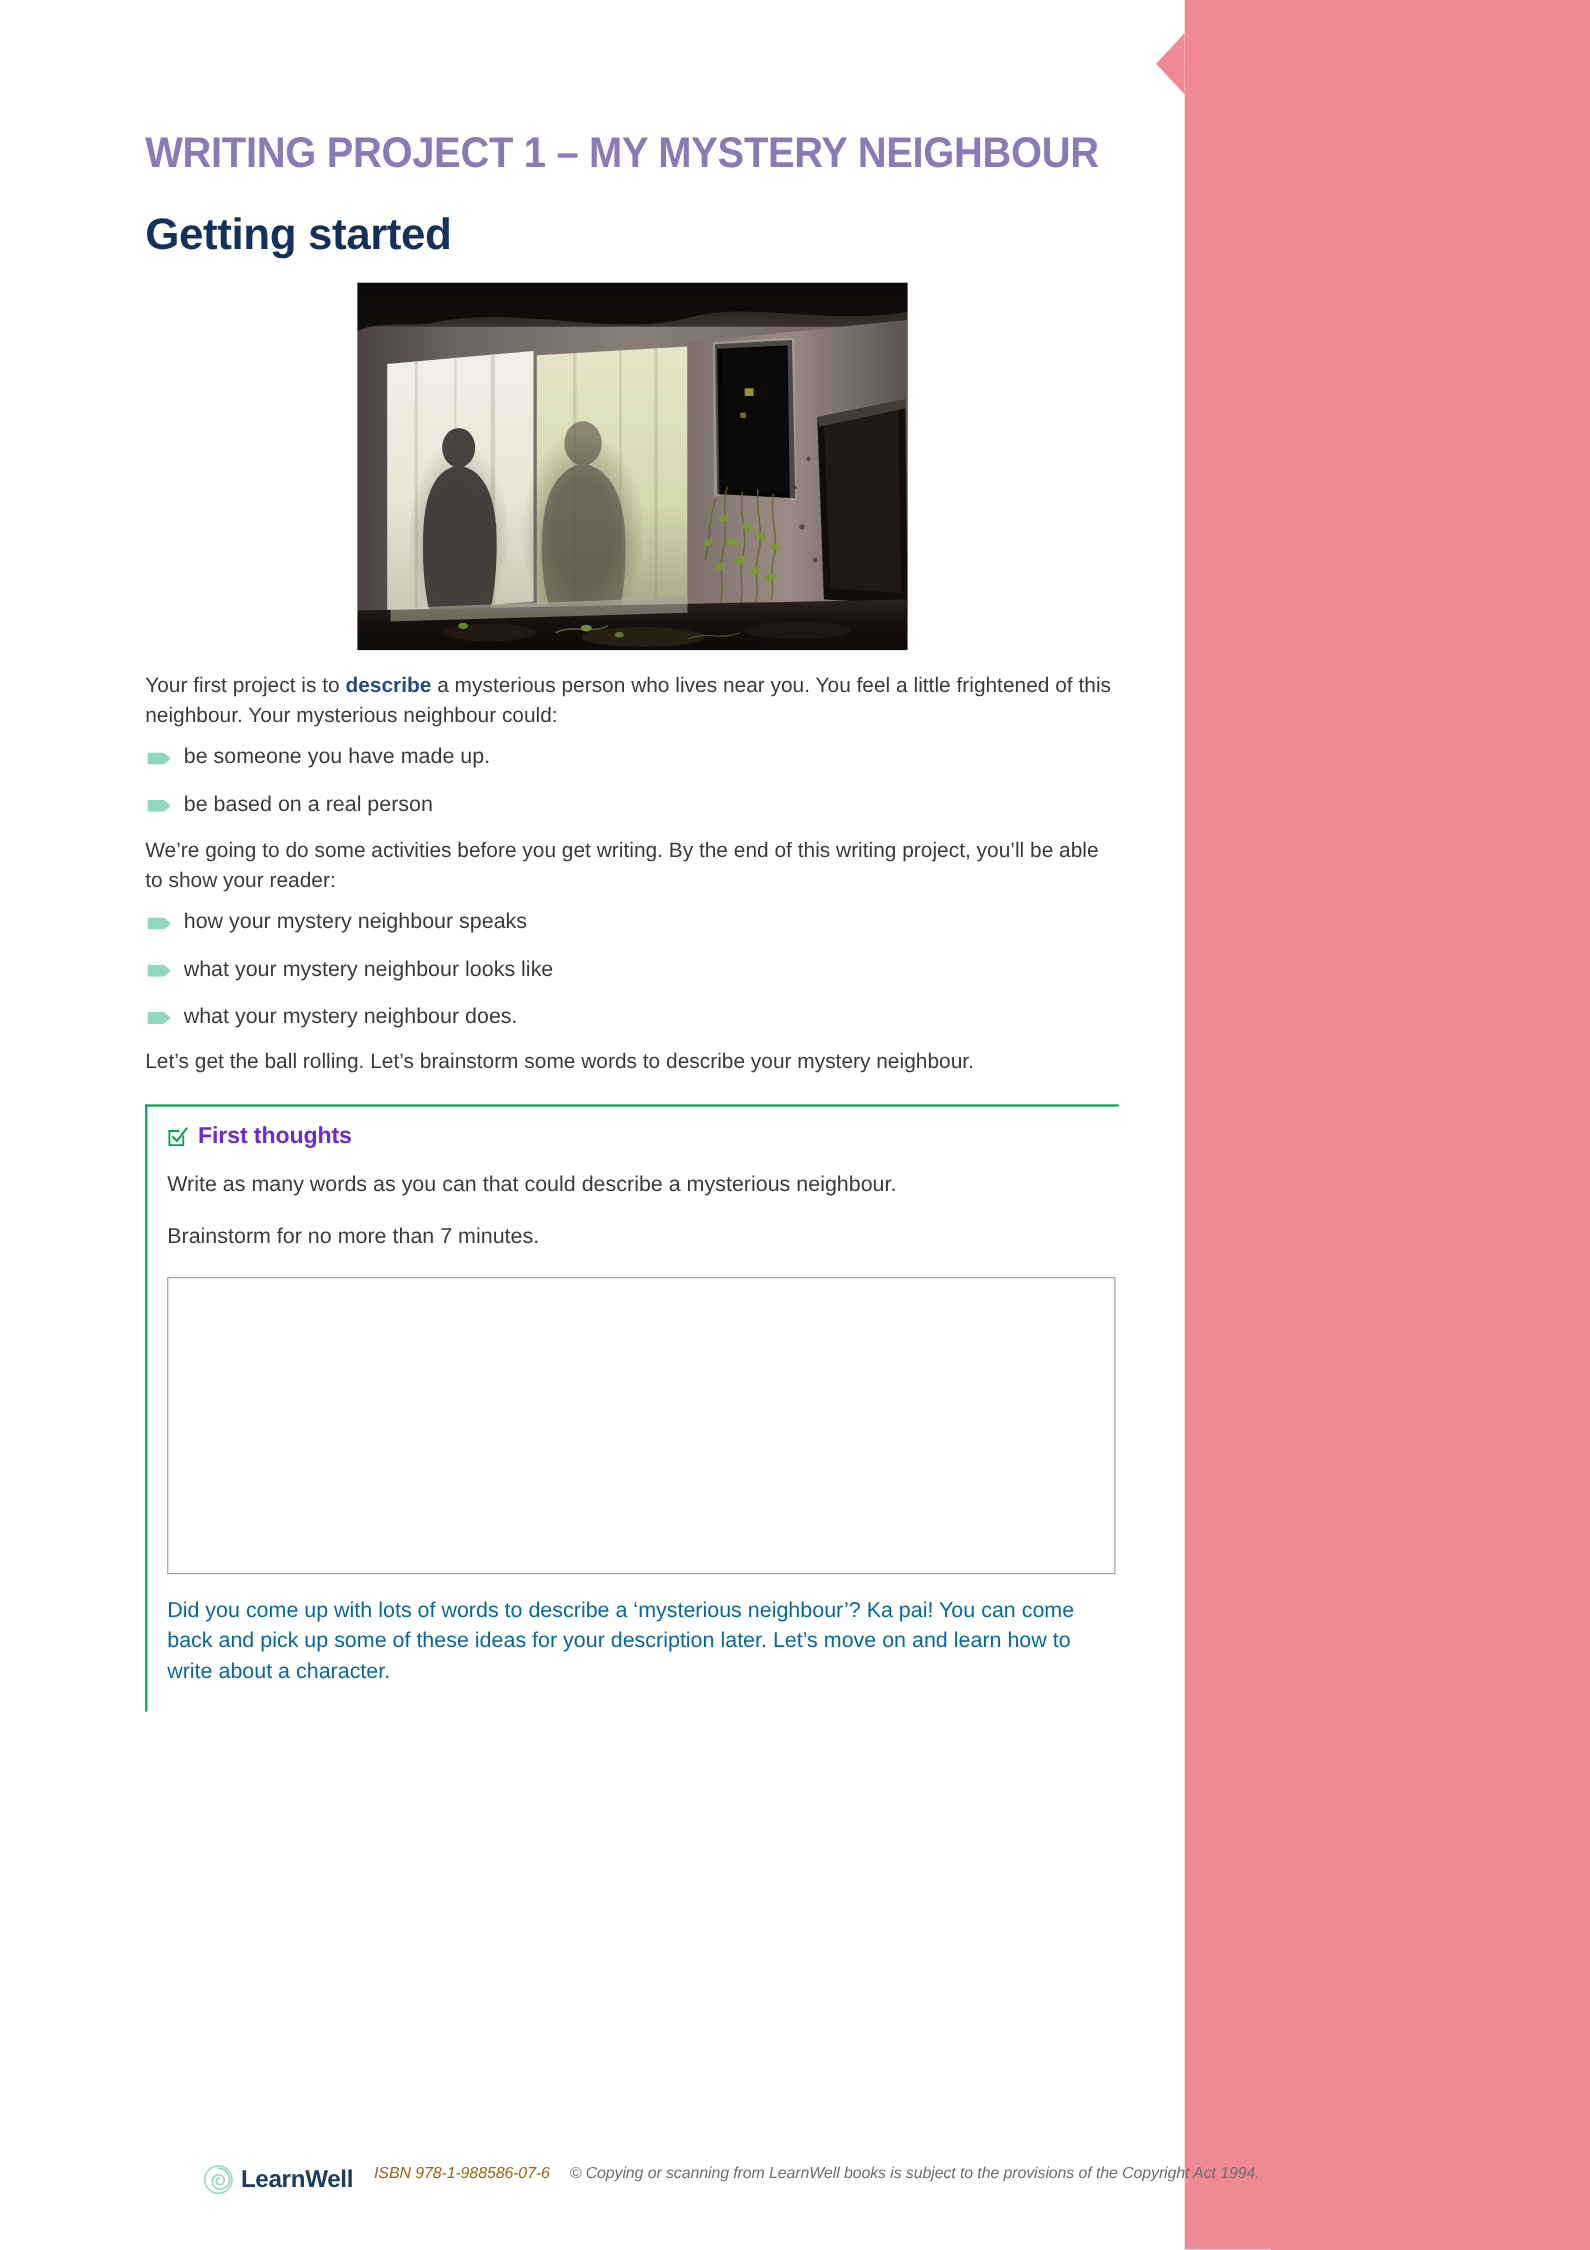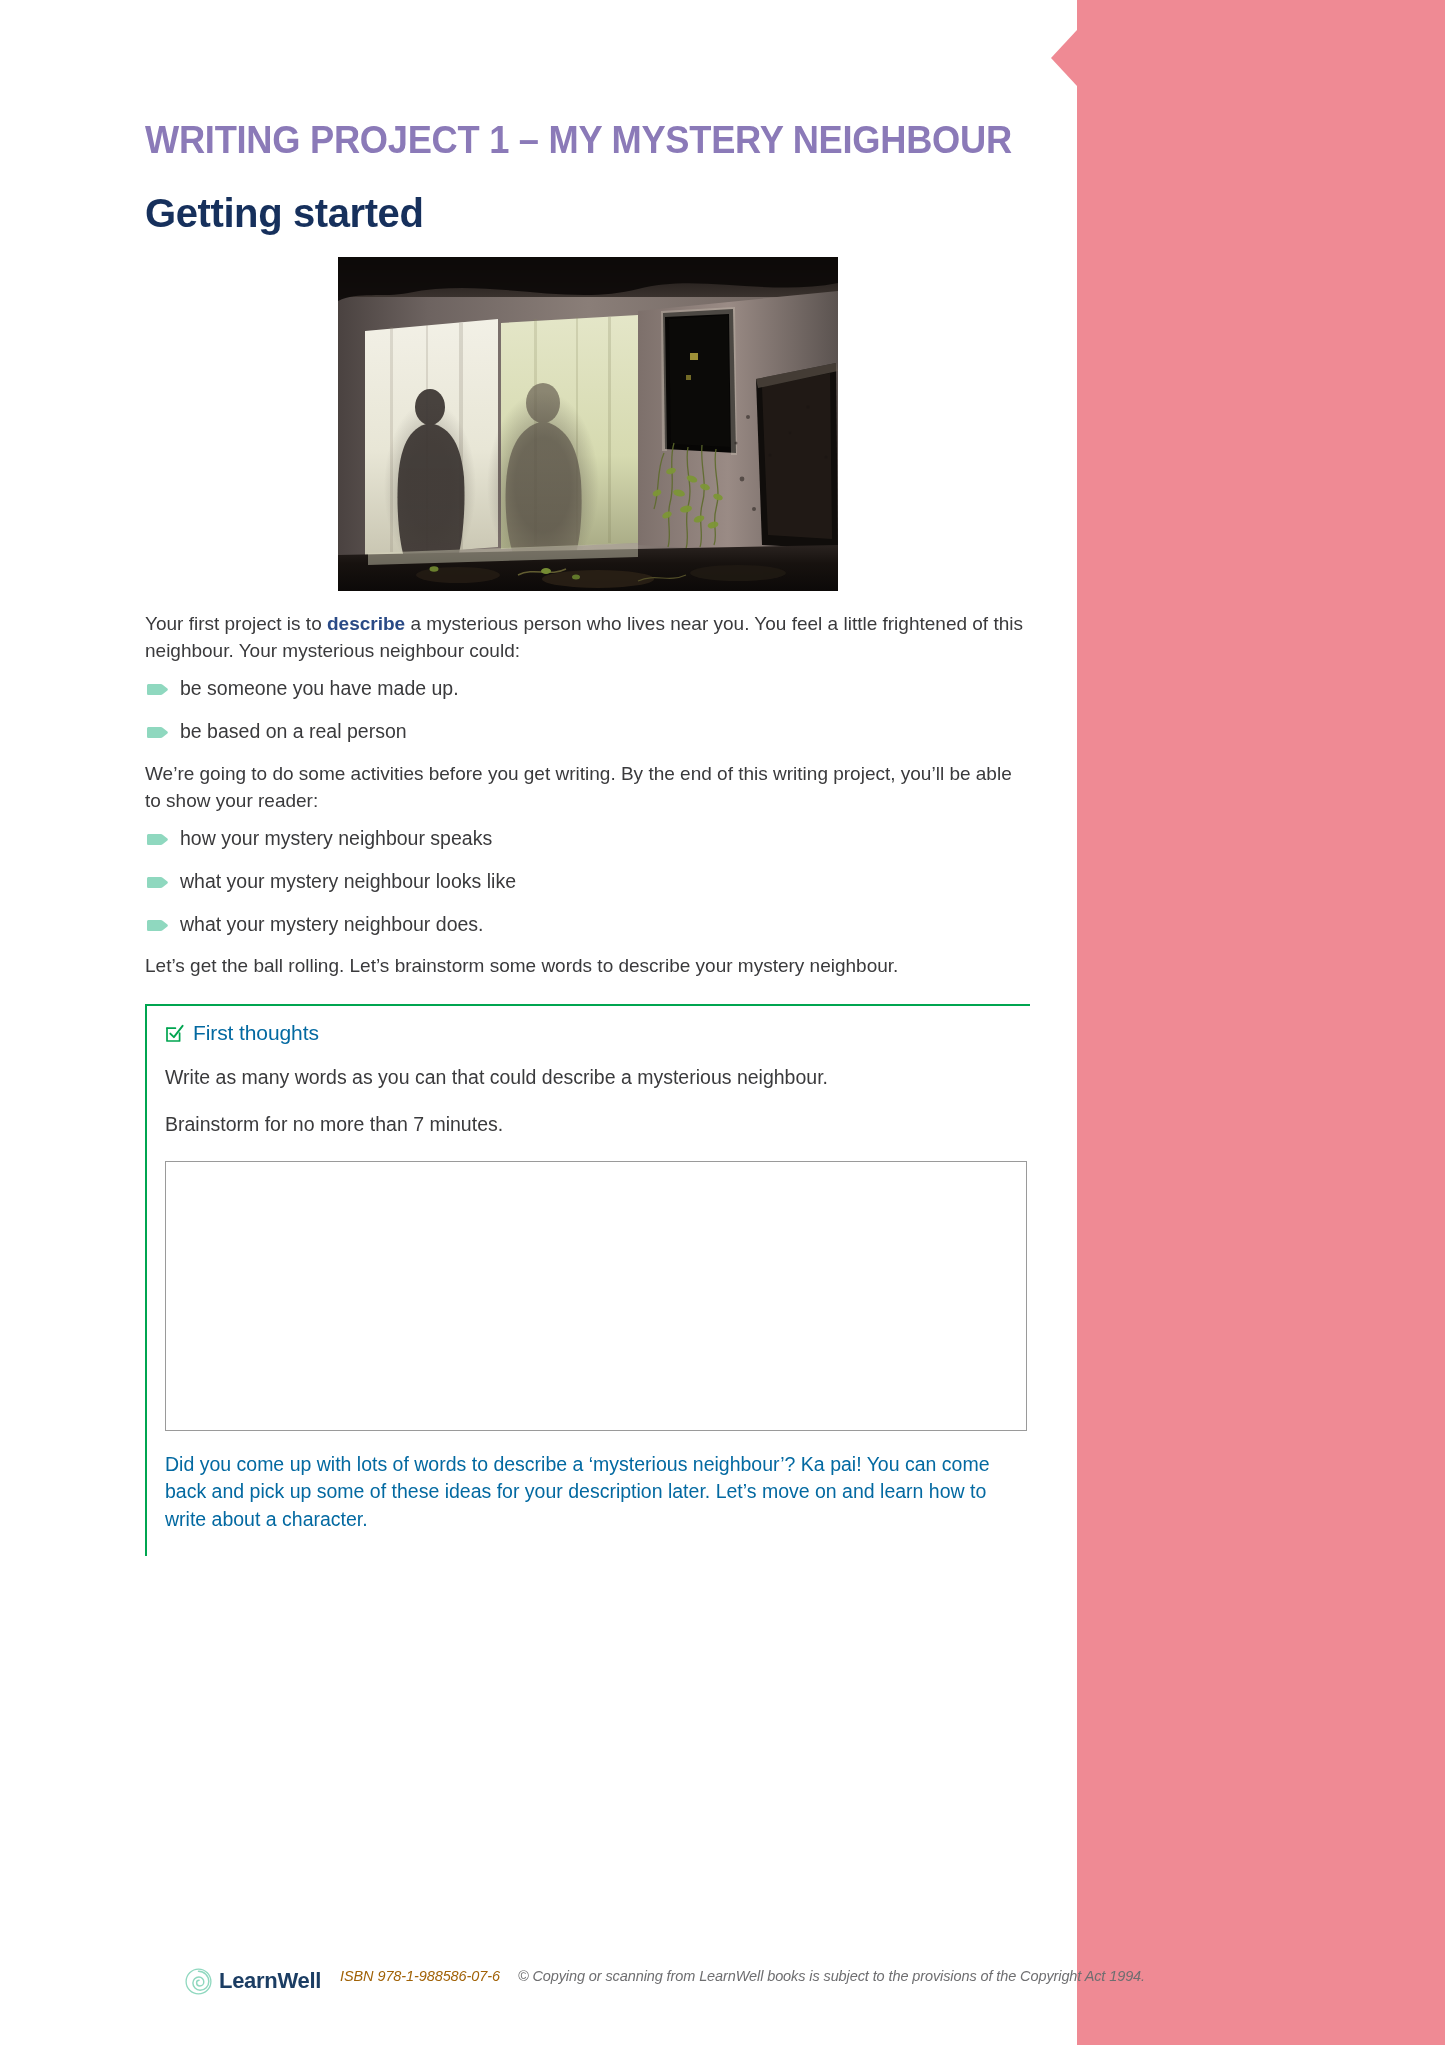--- a/index.html
+++ b/index.html
@@ -32,21 +32,21 @@
     width: 0;
     height: 0;
     border-top: 28px solid transparent;
     border-bottom: 28px solid transparent;
     border-right: 26px solid #ef8a94;
   }
 
   
   .page {
     position: absolute;
-    left: 17px;
+    left: 4px;
     top: 0;
     width: 1132px;
     height: 2045px;
   }
 
   .content {
     position: absolute;
     left: 128px;
     top: 0;
     width: 885px;
@@ -140,22 +140,22 @@
   }
   .activity-header {
     display: flex;
     align-items: center;
     padding-top: 15px;
     gap: 9px;
   }
   .check-icon { display: block; }
   .activity-title {
     font-size: 21px;
-    font-weight: normal;
-    color: #0369a1;
+    font-weight: bold;
+    color: #6d28d9;
     letter-spacing: -0.1px;
   }
   p.act {
     margin: 0;
     padding-top: 19px;
     font-size: 19.5px;
     line-height: 1.42;
     color: #3a3a3c;
   }
   .writebox {

